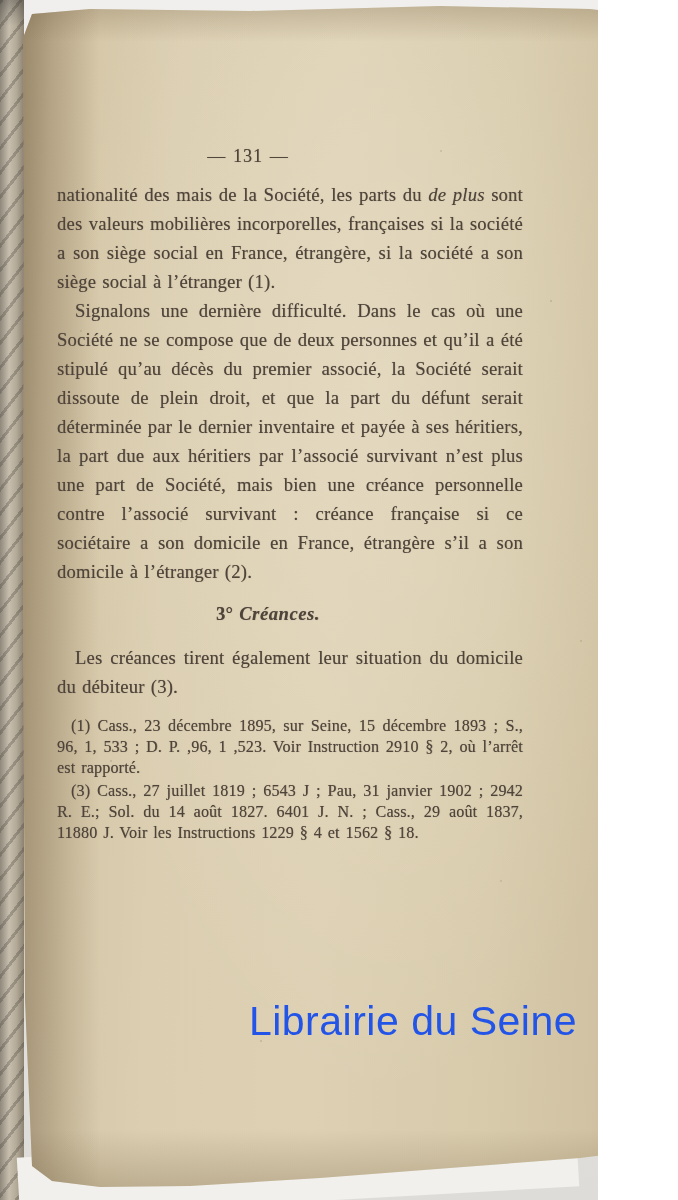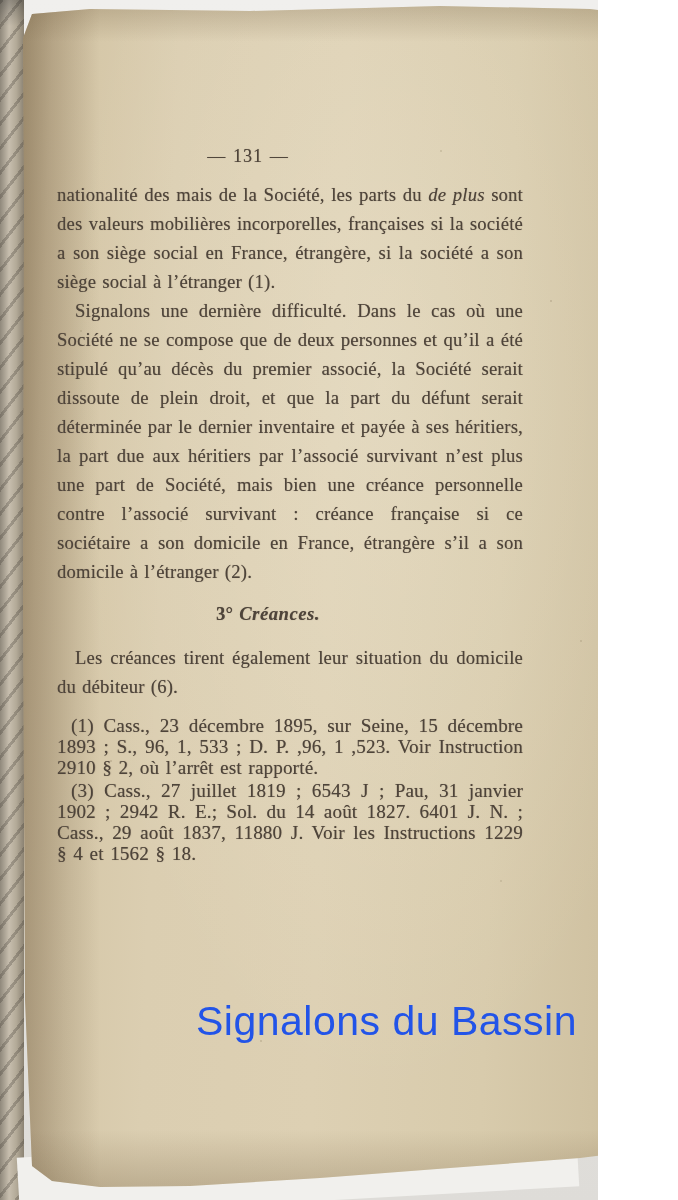--- a/index.html
+++ b/index.html
@@ -71,21 +71,21 @@
     text-align:center;
     transform:translateX(-22px);
     margin:13px 0 15px 0;
     font-size:18.5px;
     font-weight:bold;
   }
   .heading i{letter-spacing:.6px;}
   .footnotes{margin-top:13px;}
   p.fn{
     margin:0 0 2px 0;
-    font-size:19px;line-height:21px;
+    font-size:16px;line-height:21px;
     text-align:justify;text-indent:14px;
     letter-spacing:.2px;word-spacing:1.6px;
   }
   .watermark{
     position:absolute;right:21px;top:999px;
     font-family:"Liberation Sans", sans-serif;
     font-size:41px;line-height:44px;
     color:#2254e8;
     letter-spacing:.5px;
     white-space:nowrap;
@@ -106,26 +106,26 @@
     <div class="text-column">
 
       <div class="page-num">— 131 —</div>
 
       <p class="body"><span>nationalité des mais de la Société, les parts du </span><i>de plus</i><span> sont des valeurs mobilières incorporelles, françaises si la société a son siège social en France, étrangère, si la société a son siège social à l’étranger (1).</span></p>
 
       <p class="body indent">Signalons une dernière difficulté. Dans le cas où une Société ne se compose que de deux personnes et qu’il a été stipulé qu’au décès du premier associé, la Société serait dissoute de plein droit, et que la part du défunt serait déterminée par le dernier inventaire et payée à ses héritiers, la part due aux héritiers par l’associé survivant n’est plus une part de Société, mais bien une créance personnelle contre l’associé survivant&nbsp;: créance française si ce sociétaire a son domicile en France, étrangère s’il a son domicile à l’étranger (2).</p>
 
       <div class="heading"><span>3° </span><i>Créances.</i></div>
 
-      <p class="body indent">Les créances tirent également leur situation du domicile du débiteur (6).</p>
+      <p class="body indent">Les créances tirent également leur situation du domicile du débiteur (3).</p>
 
 
       <div class="footnotes">
         <p class="fn">(1) Cass., 23 décembre 1895, sur Seine, 15 décembre 1893&nbsp;; S., 96, 1, 533&nbsp;; D. P. ,96, 1 ,523. Voir Instruction 2910 §&nbsp;2, où l’arrêt est rapporté.</p>
         <p class="fn">(3) Cass., 27 juillet 1819&nbsp;; 6543 J&nbsp;; Pau, 31 janvier 1902&nbsp;; 2942 R. E.; Sol. du 14 août 1827. 6401 J. N.&nbsp;; Cass., 29 août 1837, 11880 J. Voir les Instructions 1229 §&nbsp;4 et 1562 §&nbsp;18.</p>
       </div>
 
     </div>
   </div>
 
-  <div class="watermark">Signalons du Bassin</div>
+  <div class="watermark">Librairie du Seine</div>
 
 </div>
 
 </body></html>

